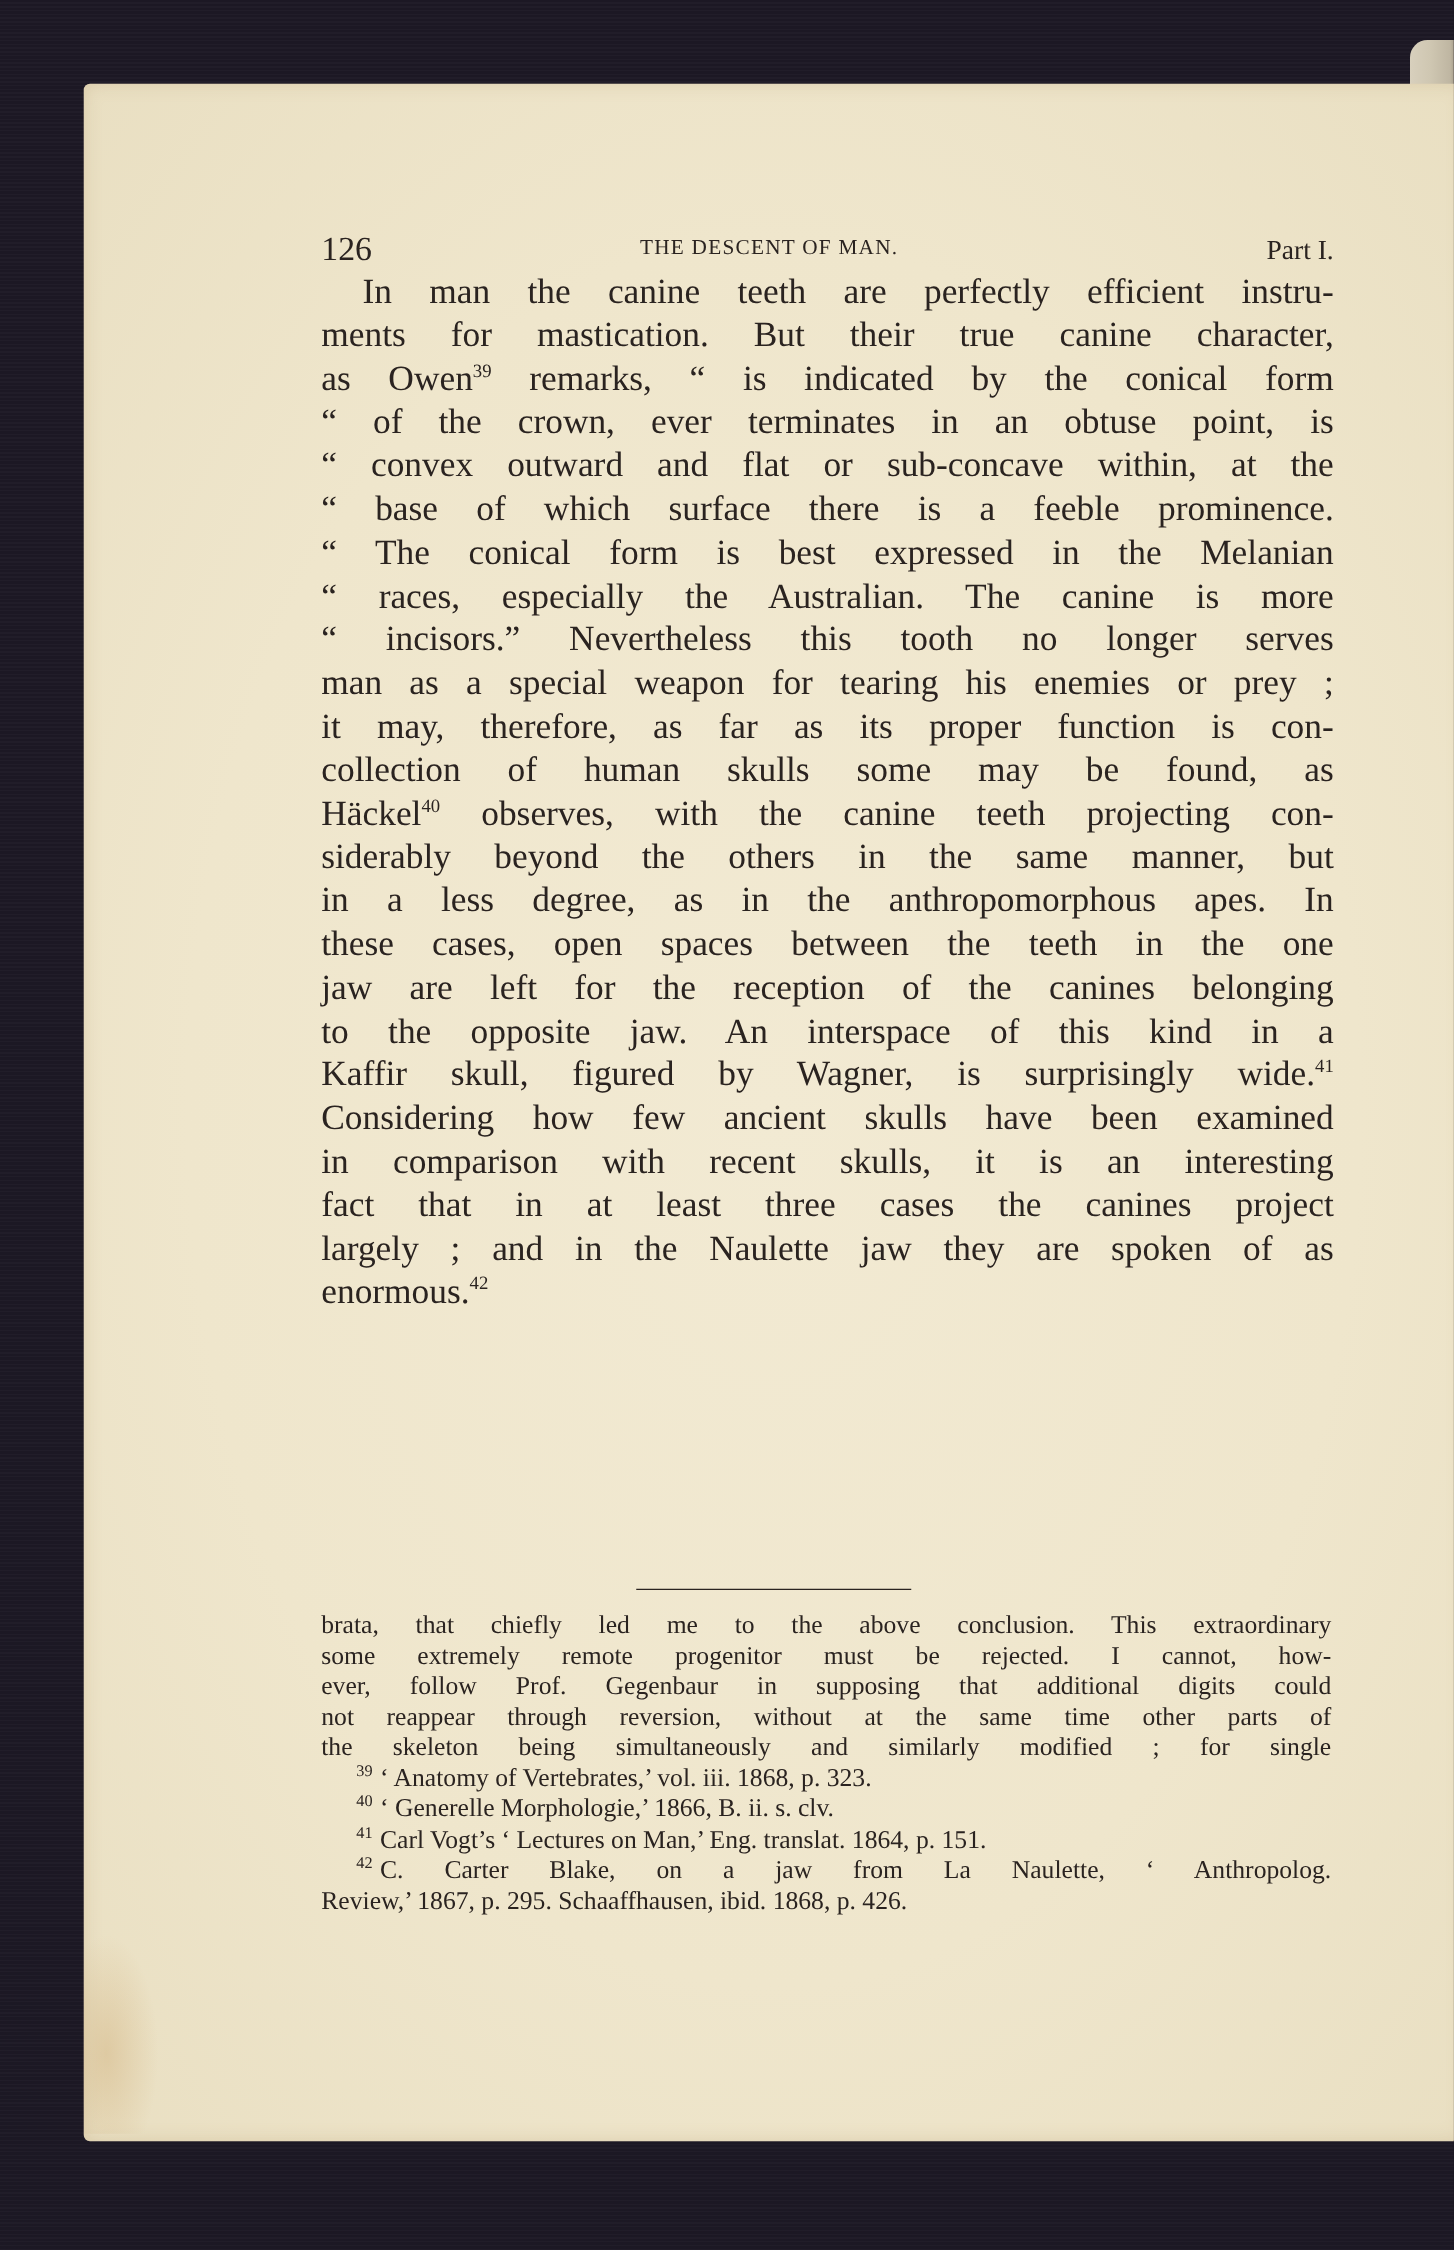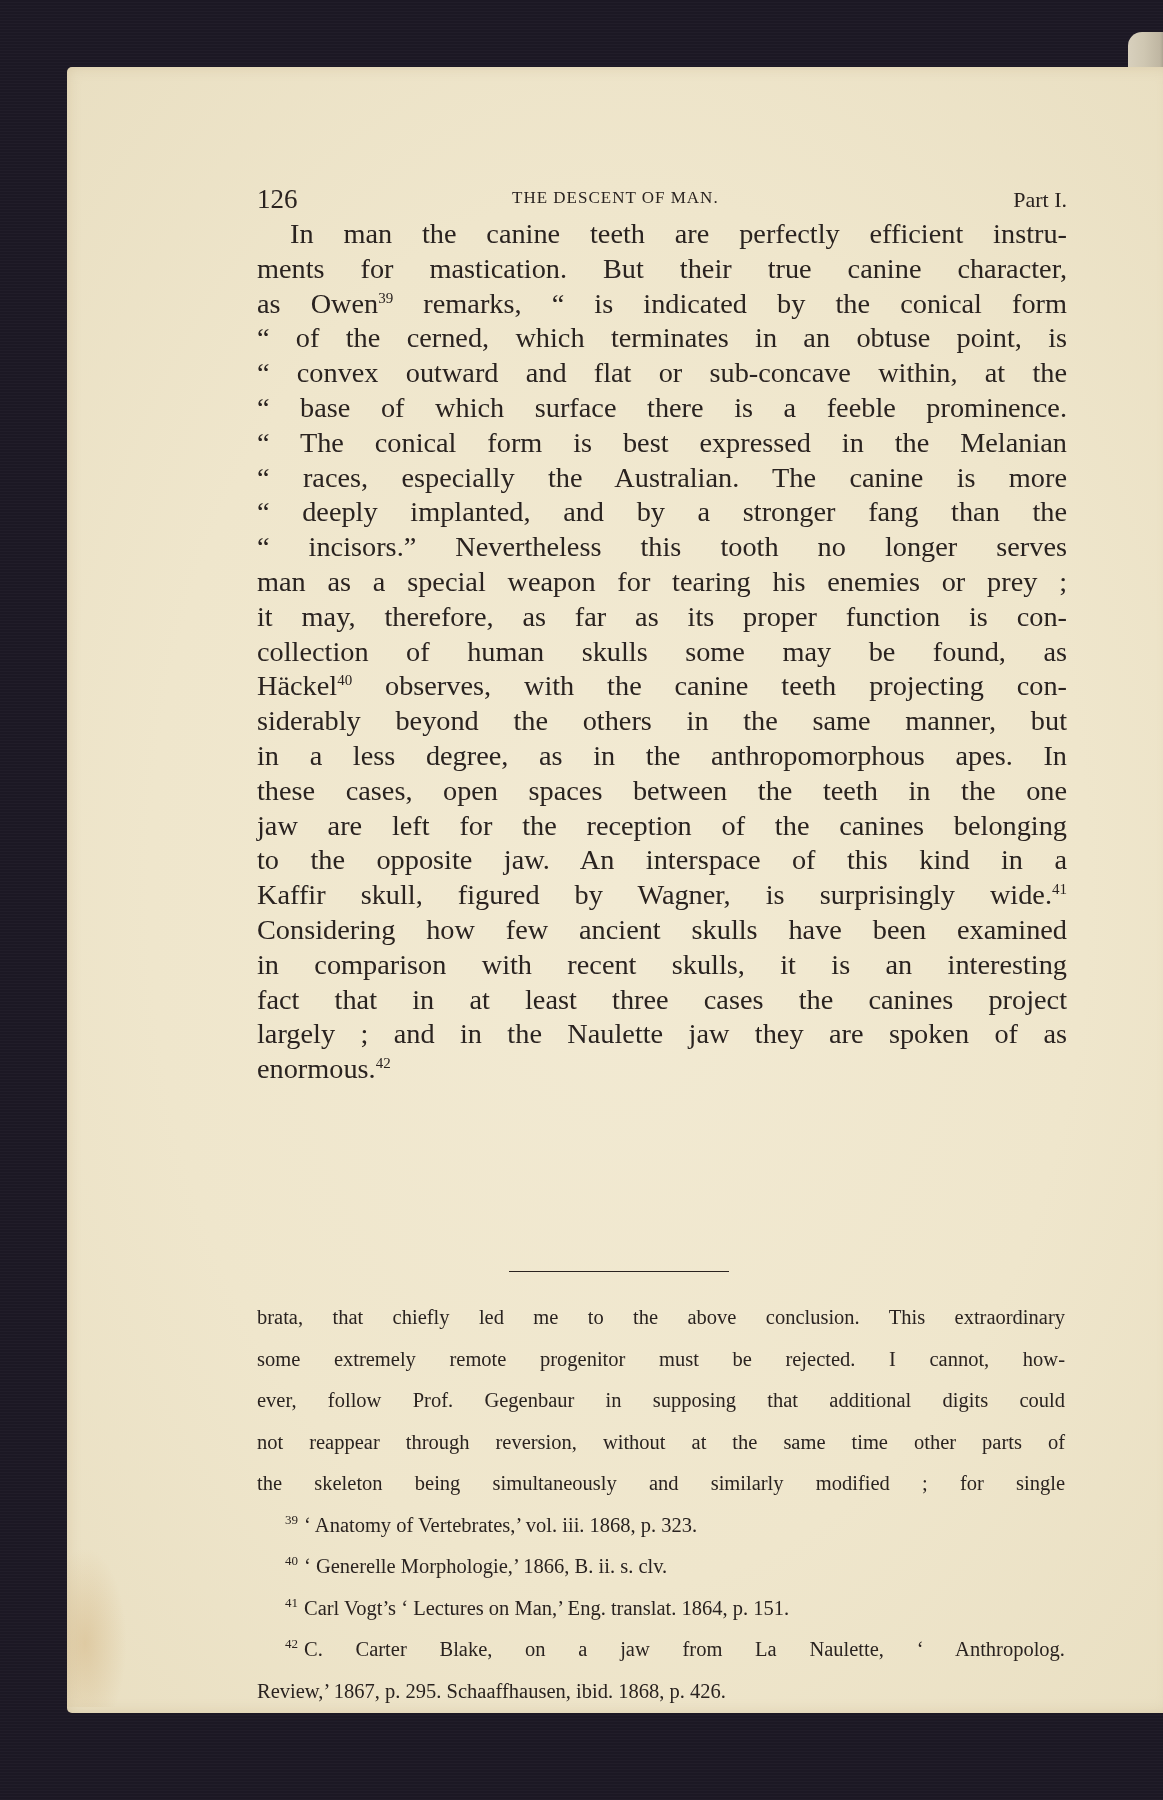--- a/index.html
+++ b/index.html
@@ -47,21 +47,21 @@
     .body-text .line.last { text-align-last: left; }
     sup { font-size: 15px; line-height: 0; vertical-align: super; }
     .rule {
       position: absolute; left: 442px; top: 1204px; width: 220px; height: 0;
       border-top: 1.5px solid #2a2320;
     }
     .footnotes {
       position: absolute; left: 190px; top: 1221px; width: 808px;
       font-size: 20.5px; line-height: 24.5px;
     }
-    .footnotes .line { display: block; text-align: justify; text-align-last: justify; white-space: nowrap; height: 24.5px; margin-top: 17px; }
+    .footnotes .line { display: block; text-align: justify; text-align-last: justify; white-space: nowrap; height: 24.5px; }
     .footnotes .line.last { text-align-last: left; }
     .fn-entry .line.first { padding-left: 28px; }
     .fn-num { font-size: 13px; vertical-align: super; line-height: 0; margin-right: 6px; }
   </style>
 </head>
 <body>
 
 <div class="bg-texture"></div>
 
 <div class="next-page">
@@ -95,26 +95,25 @@
   <div class="running-head">
     <span class="page-number">126</span>
     <span class="book-title">THE DESCENT OF MAN.</span>
     <span class="part-label">Part I.</span>
   </div>
 
   <div class="body-text">
     <span class="line" style="padding-left:33px"><span>In man the canine teeth are perfectly efficient instru-</span></span>
     <span class="line">ments for mastication.  But their true canine character,</span>
     <span class="line"><span>as Owen</span><sup>39</sup><span> remarks, “ is indicated by the conical form</span></span>
-    <span class="line">“ of the cerned, which terminates in an obtuse point, is</span>
+    <span class="line">“ of the crown, ever terminates in an obtuse point, is</span>
     <span class="line">“ convex outward and flat or sub-concave within, at the</span>
     <span class="line">“ base of which surface there is a feeble prominence.</span>
     <span class="line">“ The conical form is best expressed in the Melanian</span>
     <span class="line">“ races, especially the Australian.  The canine is more</span>
-    <span class="line">“ deeply implanted, and by a stronger fang than the</span>
     <span class="line">“ incisors.”  Nevertheless this tooth no longer serves</span>
     <span class="line">man as a special weapon for tearing his enemies or prey ;</span>
     <span class="line">it may, therefore, as far as its proper function is con-</span>
     <span class="line">collection of human skulls some may be found, as</span>
     <span class="line"><span>Häckel</span><sup>40</sup><span> observes, with the canine teeth projecting con-</span></span>
     <span class="line">siderably beyond the others in the same manner, but</span>
     <span class="line">in a less degree, as in the anthropomorphous apes.  In</span>
     <span class="line">these cases, open spaces between the teeth in the one</span>
     <span class="line">jaw are left for the reception of the canines belonging</span>
     <span class="line">to the opposite jaw.  An interspace of this kind in a</span>

